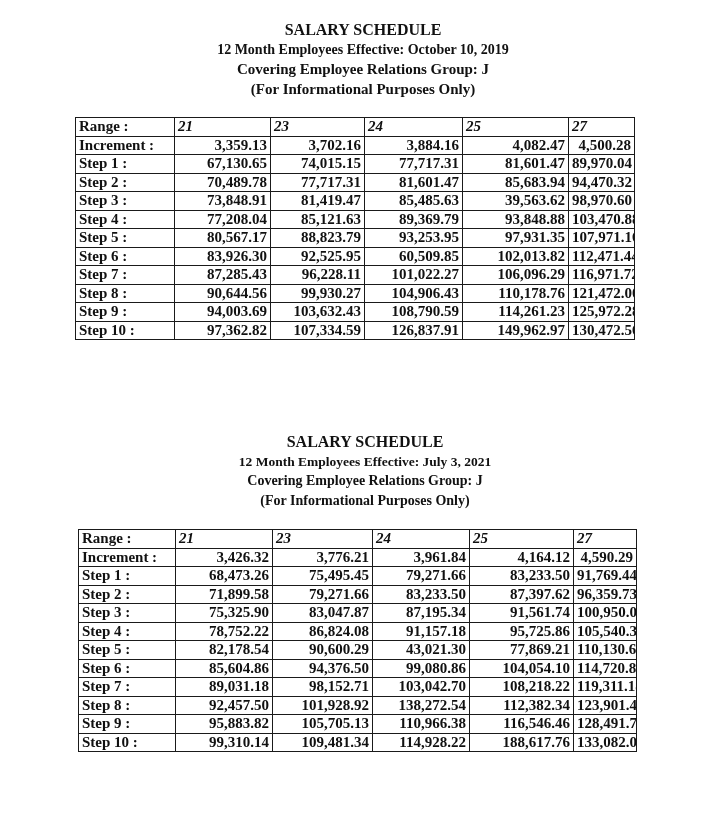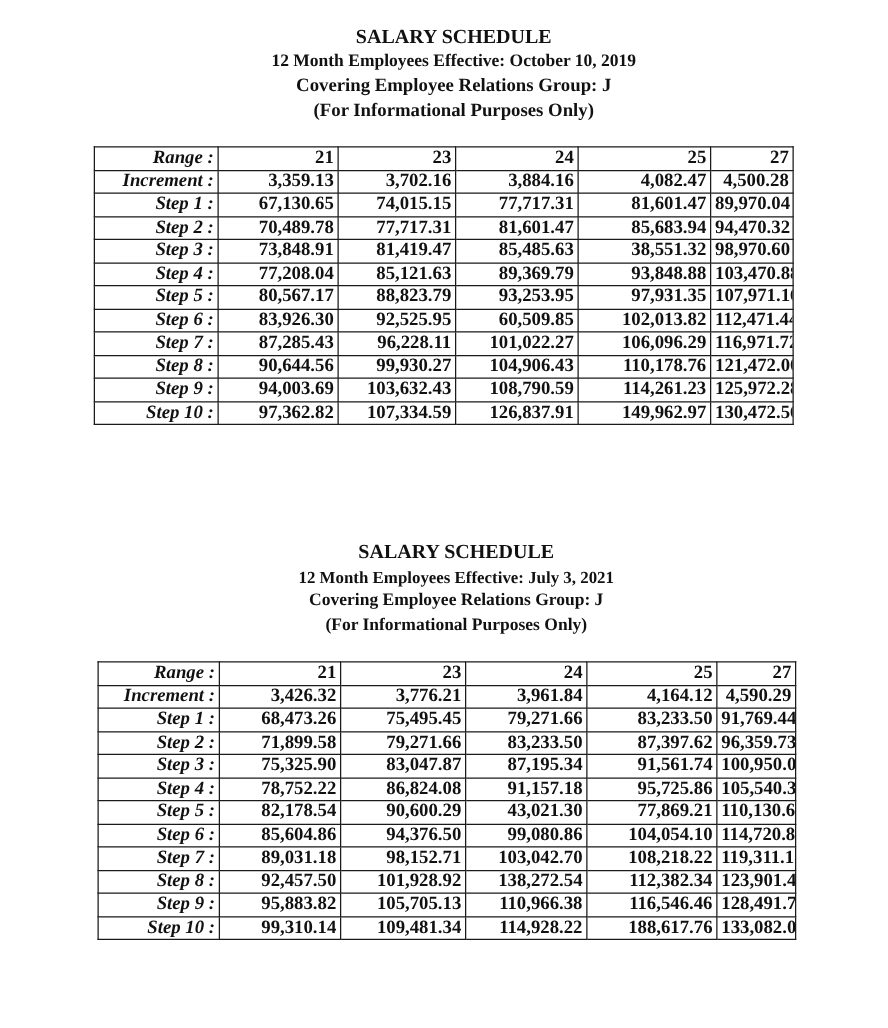--- a/index.html
+++ b/index.html
@@ -18,23 +18,23 @@
   #h2 .t3, #h2 .t4 { font-size: 14px; }
 
   table.sched {
     position: absolute; border-collapse: collapse; table-layout: fixed;
     font-weight: bold; font-size: 15px;
   }
   table.sched td {
     border: 1.5px solid #1a1a1a; height: 17.5px; padding: 0 3px 0 3px;
     line-height: 17px; white-space: nowrap; overflow: hidden;
   }
-  table.sched td.lbl { font-style: italic; text-align: right; }
+  table.sched td.lbl { text-align: left; }
   table.sched td.num { text-align: right; }
-  table.sched tr.hdr td.num { text-align: right; }
+  table.sched tr.hdr td.num { text-align: left; font-style: italic; }
   #t1 { left: 75px; top: 117px; width: 559px; }
   #t2 { left: 78px; top: 529px; width: 558px; }
 </style>
 </head>
 <body>
 
 <div class="header" id="h1">
   <div class="t1">SALARY SCHEDULE</div>
   <div class="t2">12 Month Employees Effective: October 10, 2019</div>
   <div class="t3">Covering Employee Relations Group: J</div>
@@ -81,21 +81,21 @@
         <td class="num">77,717.31</td>
         <td class="num">81,601.47</td>
         <td class="num">85,683.94</td>
         <td class="num">94,470.32</td>
       </tr>
       <tr>
         <td class="lbl">Step 3 :</td>
         <td class="num">73,848.91</td>
         <td class="num">81,419.47</td>
         <td class="num">85,485.63</td>
-        <td class="num">38,551.32</td>
+        <td class="num">39,563.62</td>
         <td class="num">98,970.60</td>
       </tr>
       <tr>
         <td class="lbl">Step 4 :</td>
         <td class="num">77,208.04</td>
         <td class="num">85,121.63</td>
         <td class="num">89,369.79</td>
         <td class="num">93,848.88</td>
         <td class="num">103,470.88</td>
       </tr>

